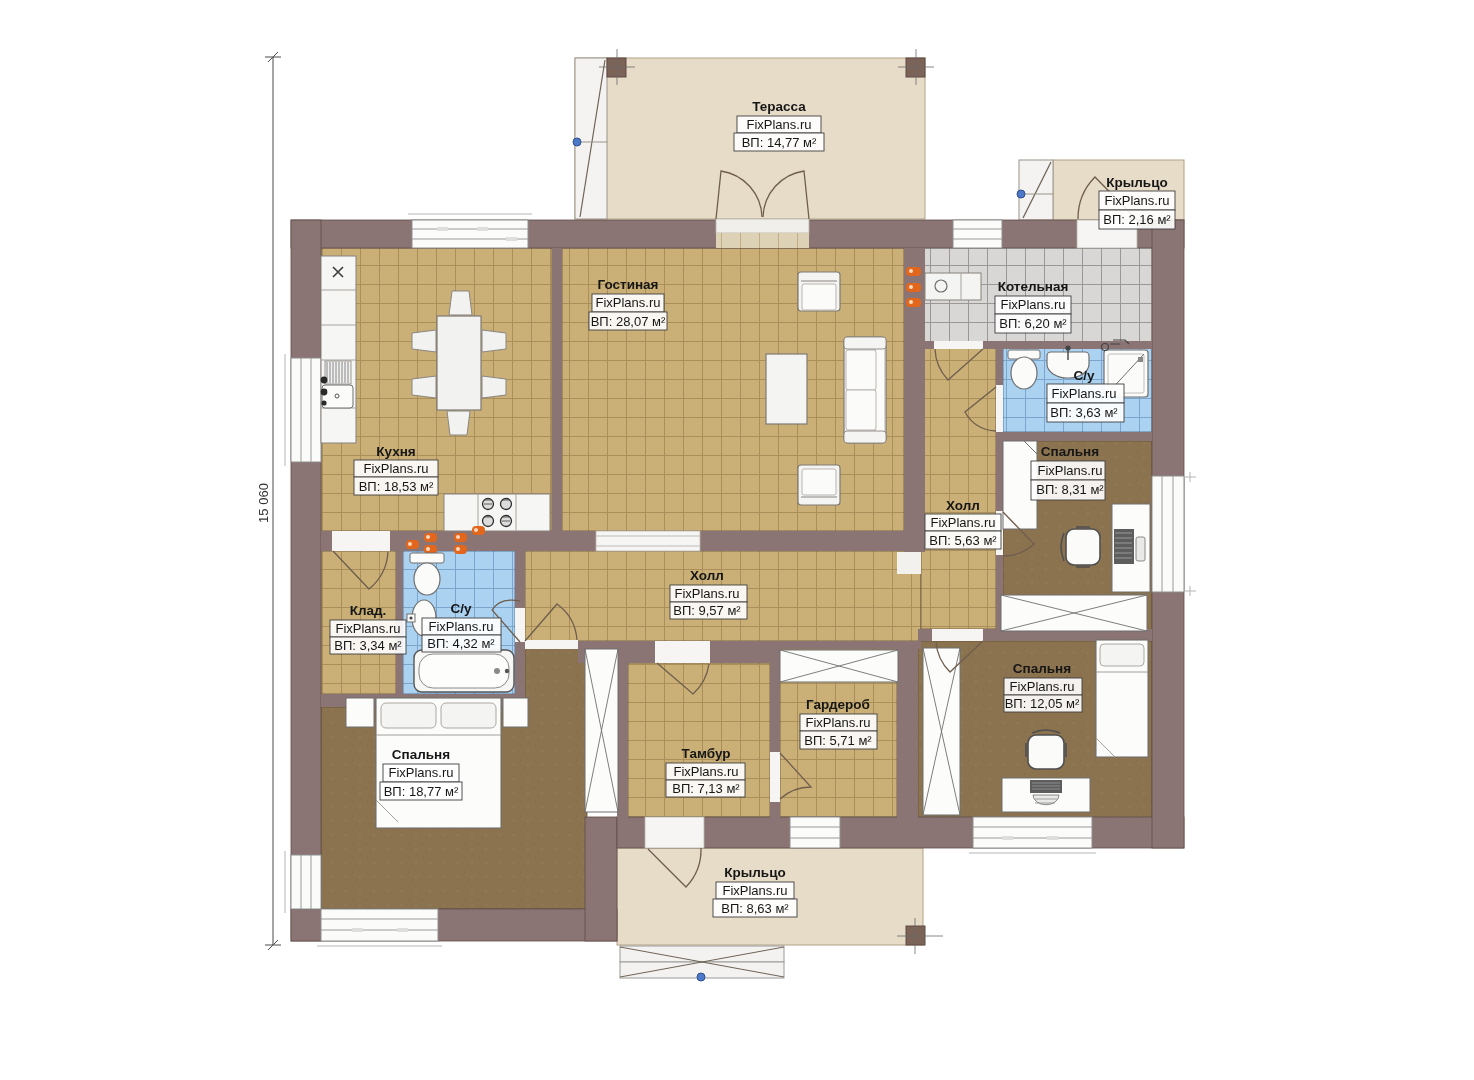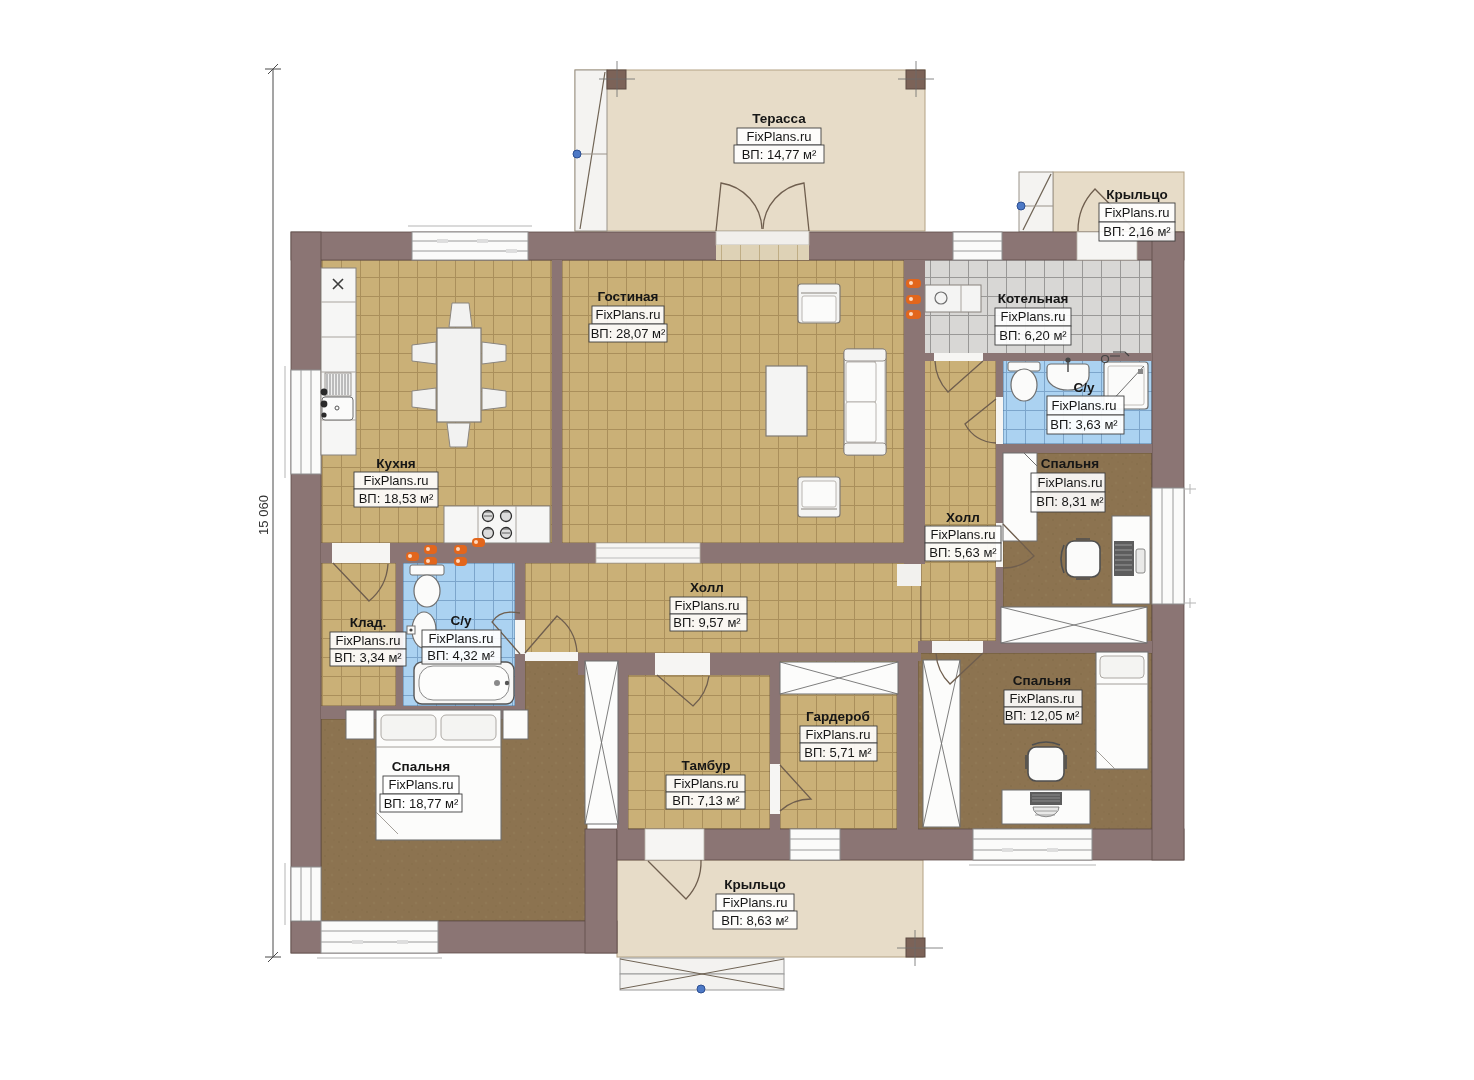--- a/index.html
+++ b/index.html
@@ -1,16 +1,16 @@
 <!DOCTYPE html>
 <html><head>
 <meta charset="utf-8">
 <style>
 html,body{margin:0;padding:0;background:#fff;}
-#plan{width:1474px;height:986px;position:relative;font-family:"Liberation Sans", sans-serif;margin-top:12px;}
+#plan{width:1474px;height:986px;position:relative;font-family:"Liberation Sans", sans-serif;}
 text{font-family:"Liberation Sans", sans-serif;fill:#161616;}
 .rn{font-weight:bold;font-size:13.5px;text-anchor:middle;}
 .bt{font-size:13px;text-anchor:middle;}
 .dim{font-size:13px;text-anchor:middle;fill:#333;}
 </style>
 </head>
 <body>
 <div id="plan">
 <svg width="1474" height="1080" viewBox="0 0 1474 1080">
 <defs>

